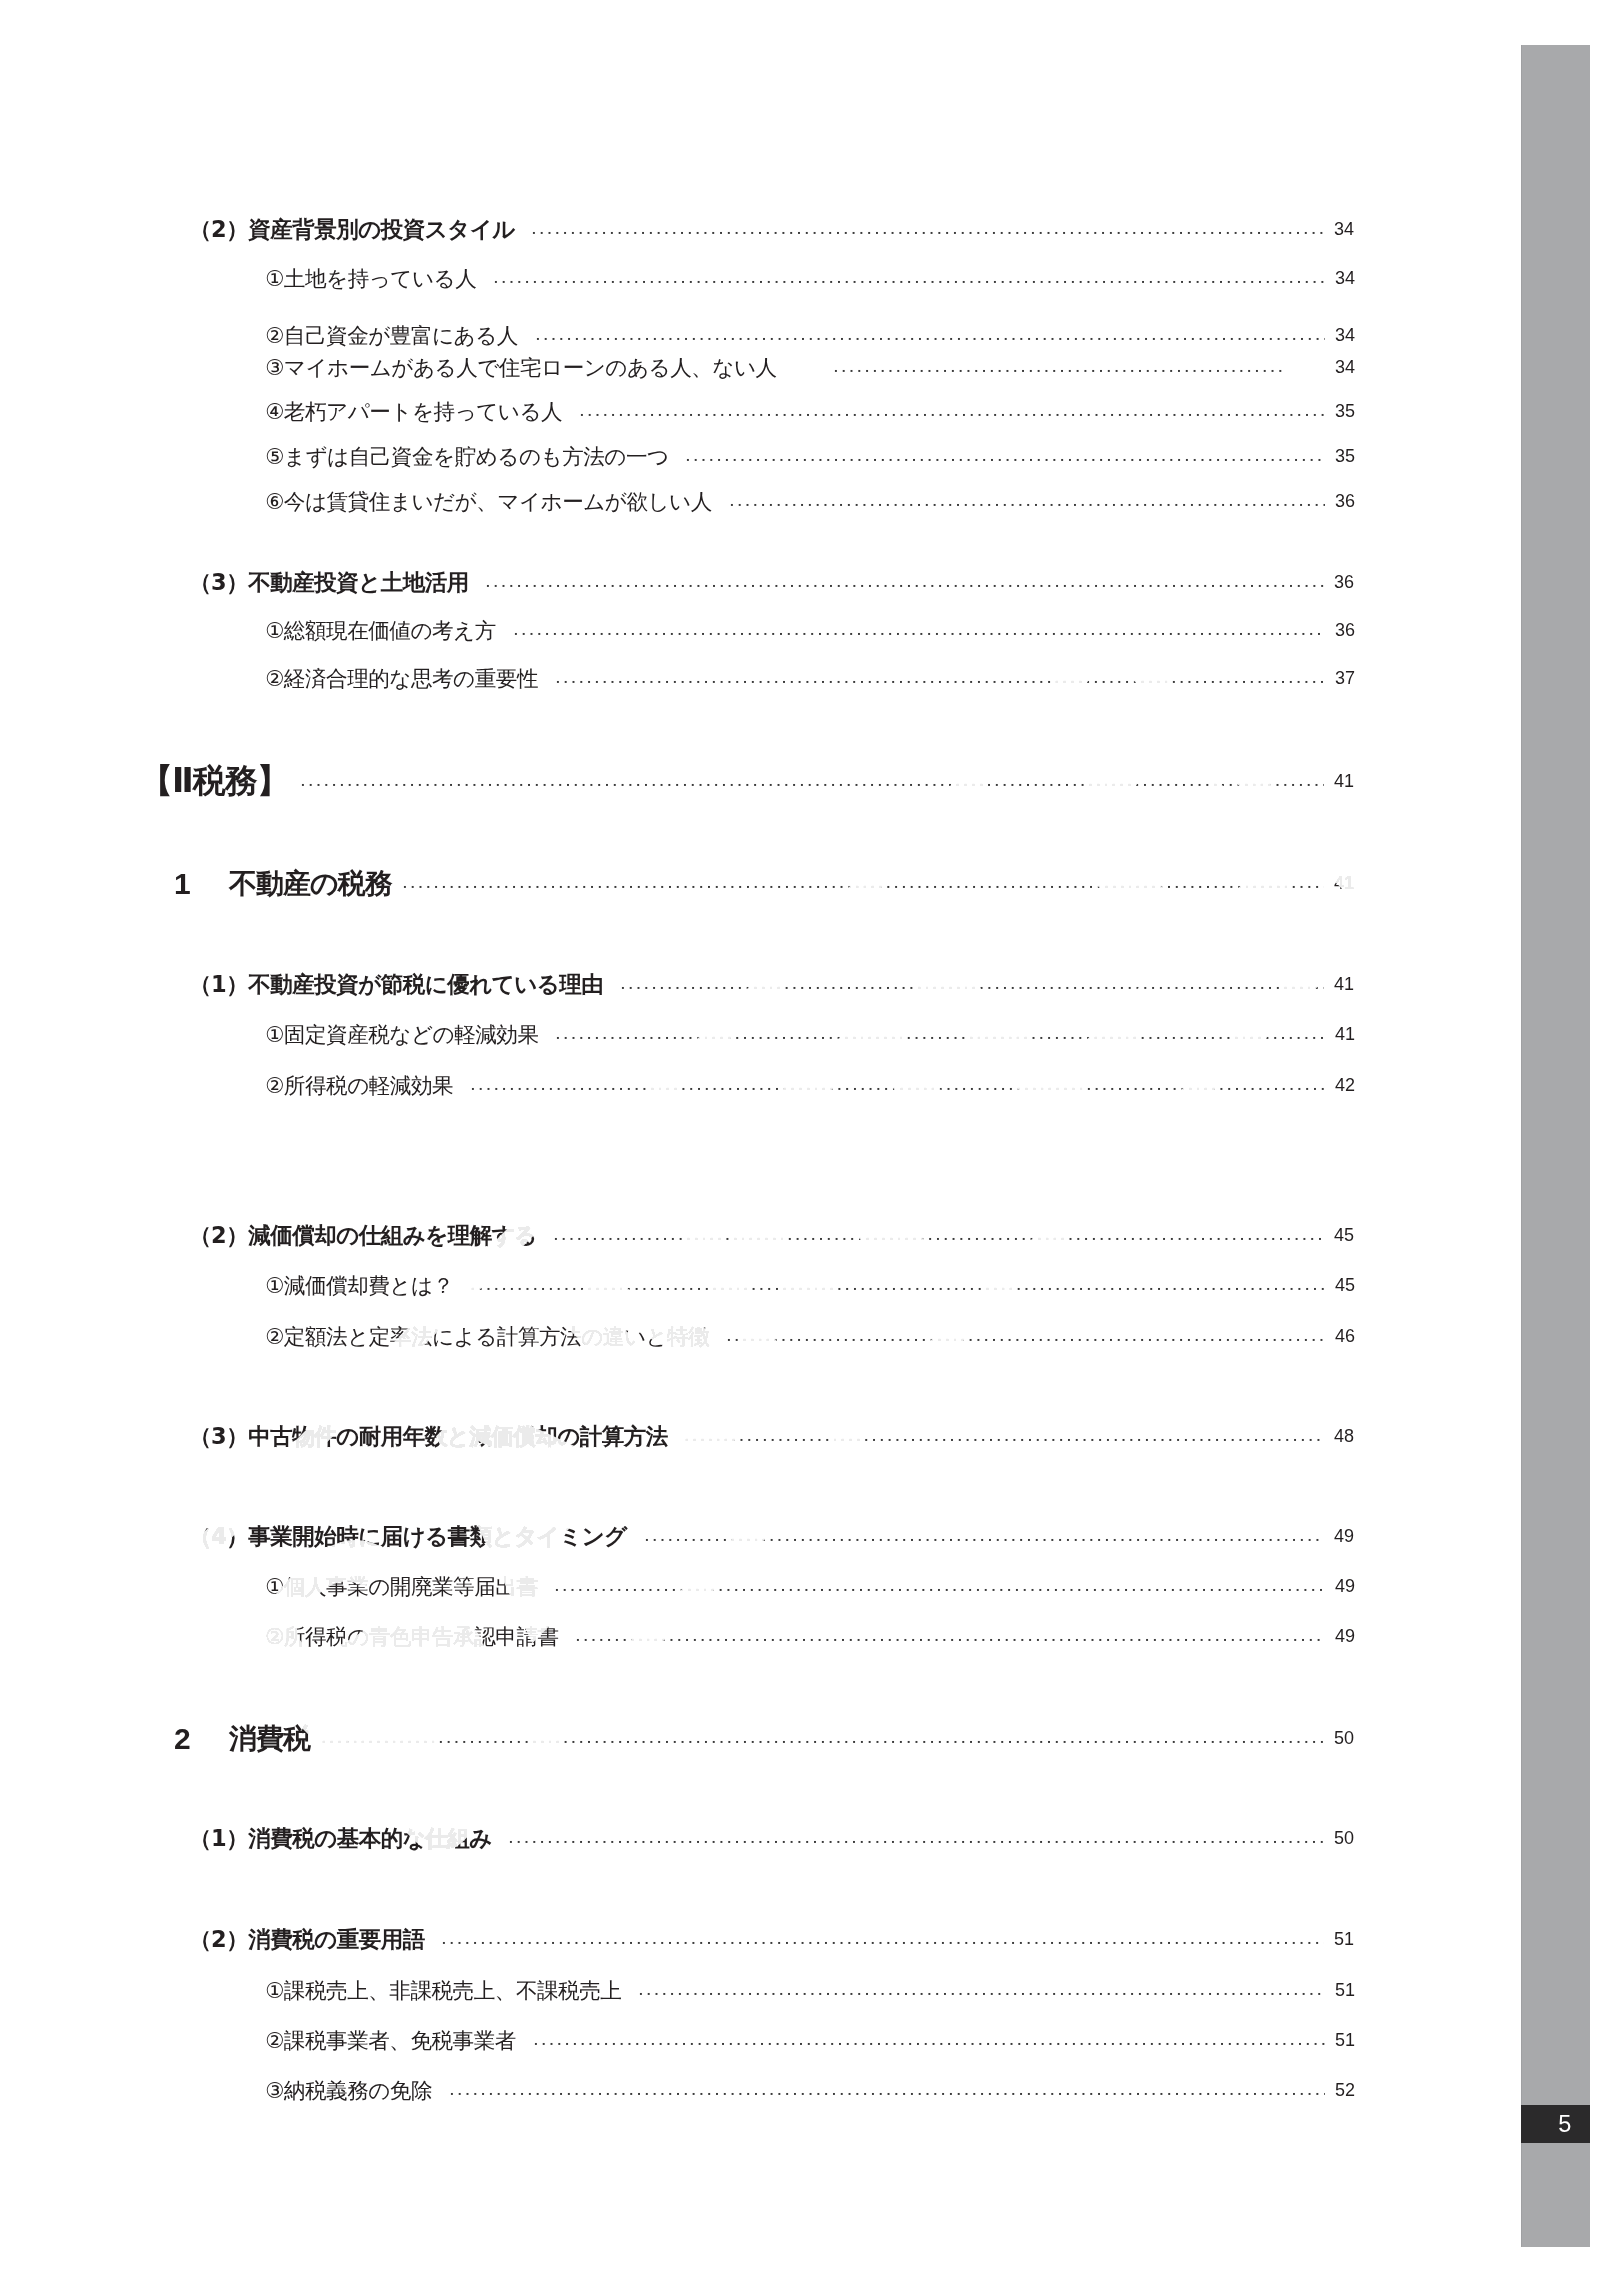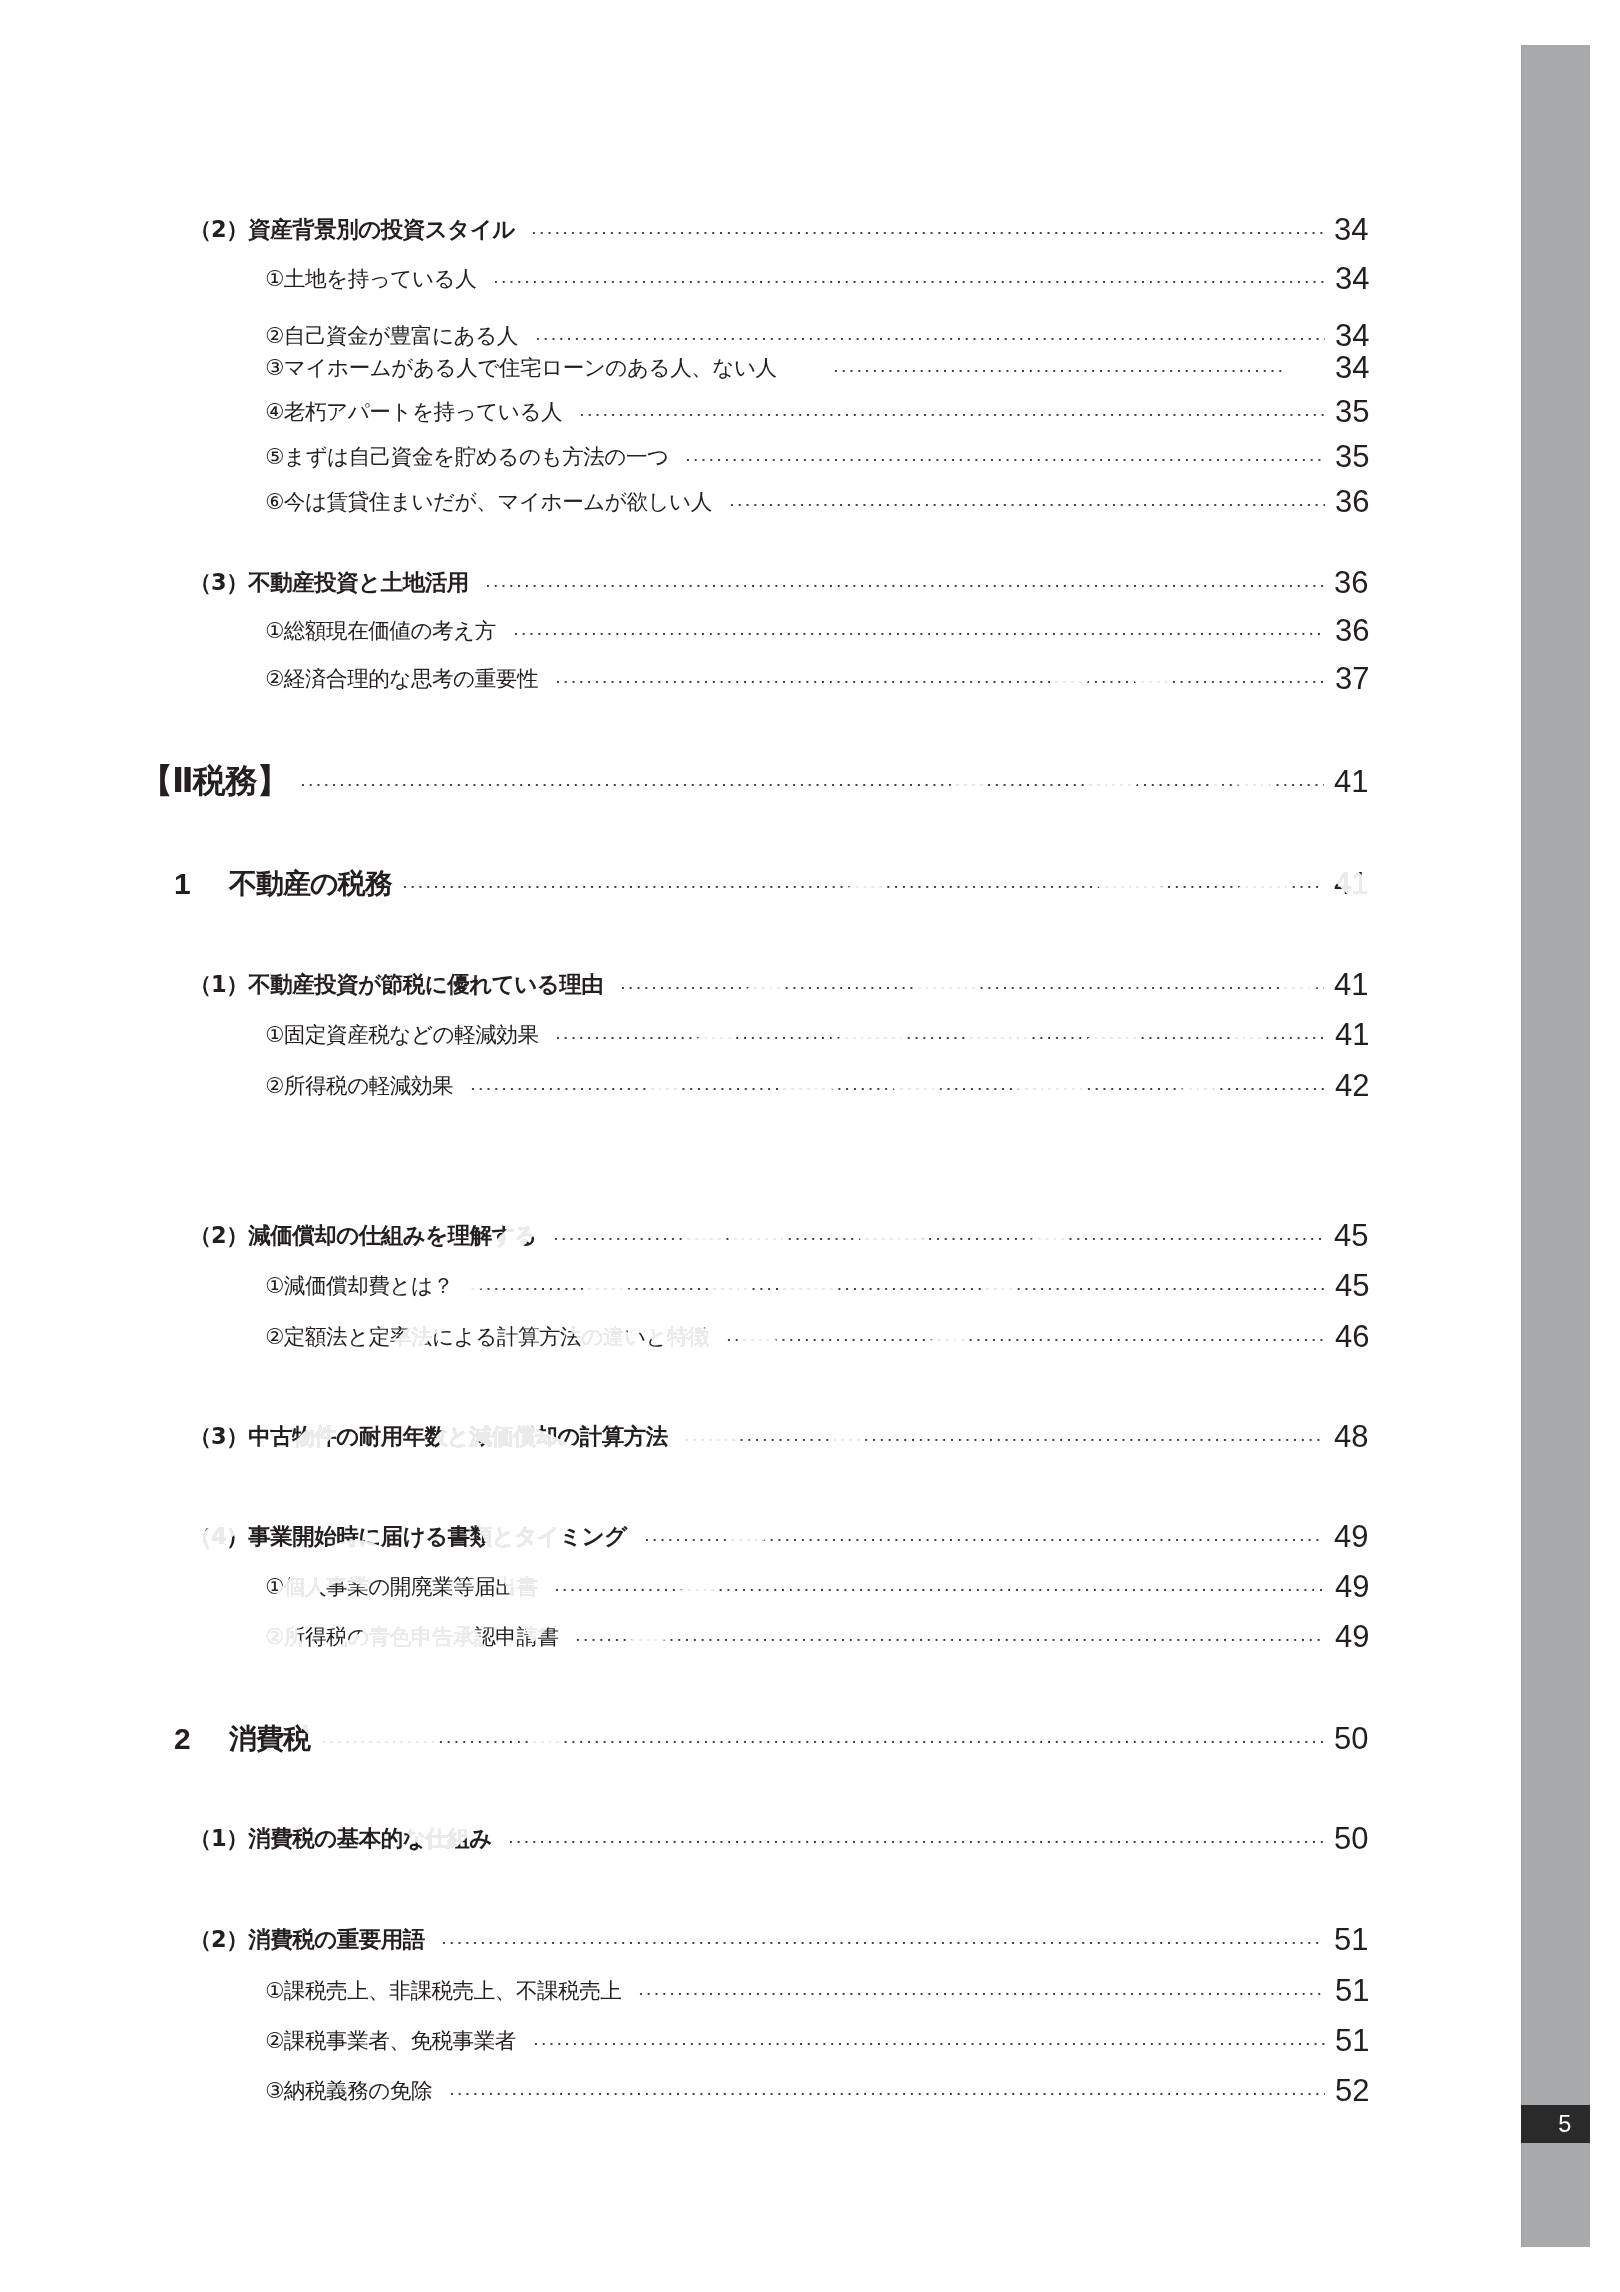--- a/index.html
+++ b/index.html
@@ -5,21 +5,21 @@
   html, body { margin:0; padding:0; background:#ffffff; }
   body { width:1620px; height:2293px; position:relative; overflow:hidden;
          font-family:"DejaVu Sans","Liberation Sans",sans-serif; color:#231f20; }
   .toc { position:absolute; left:0; top:0; width:1620px; height:2293px; }
   .row { position:absolute; left:0; display:flex; align-items:center; height:39px; }
   .row .lbl { white-space:nowrap; }
   .row .lead { flex:1 1 auto; height:5.9px; margin:0 9.8px 0 9.8px;
     background-image: radial-gradient(circle, #3a3a3a 1.1px, transparent 1.4px);
     background-size: 7.8px 5.9px; background-repeat: repeat-x; background-position: left center;
     align-self:center; margin-top:5.9px; }
-  .row .pg { width:39px; text-align:left; font-family:"Liberation Sans",sans-serif; font-size:31px; color:#231f20; }
+  .row .pg { width:39px; text-align:left; font-family:"Liberation Sans",sans-serif; font-size:18px; color:#231f20; }
   
   .part { left:140px; width:1233px; }
   .part .lbl { font-size:33px; font-weight:bold; letter-spacing:-1px; }
   .chap { left:174px; width:1199px; }
   .chap .num { font-family:"Liberation Sans",sans-serif; font-size:30px; font-weight:bold; width:55px; display:inline-block; }
   .chap .lbl { font-size:28px; font-weight:bold; letter-spacing:-1px; }
   .sec { left:189px; width:1184px; }
   .sec .lbl { font-size:22.5px; font-weight:bold; letter-spacing:-0.5px; }
   .sub { left:265px; width:1109px; }
   .sub .lbl { font-size:21.6px; font-weight:normal; letter-spacing:-0.5px; }

